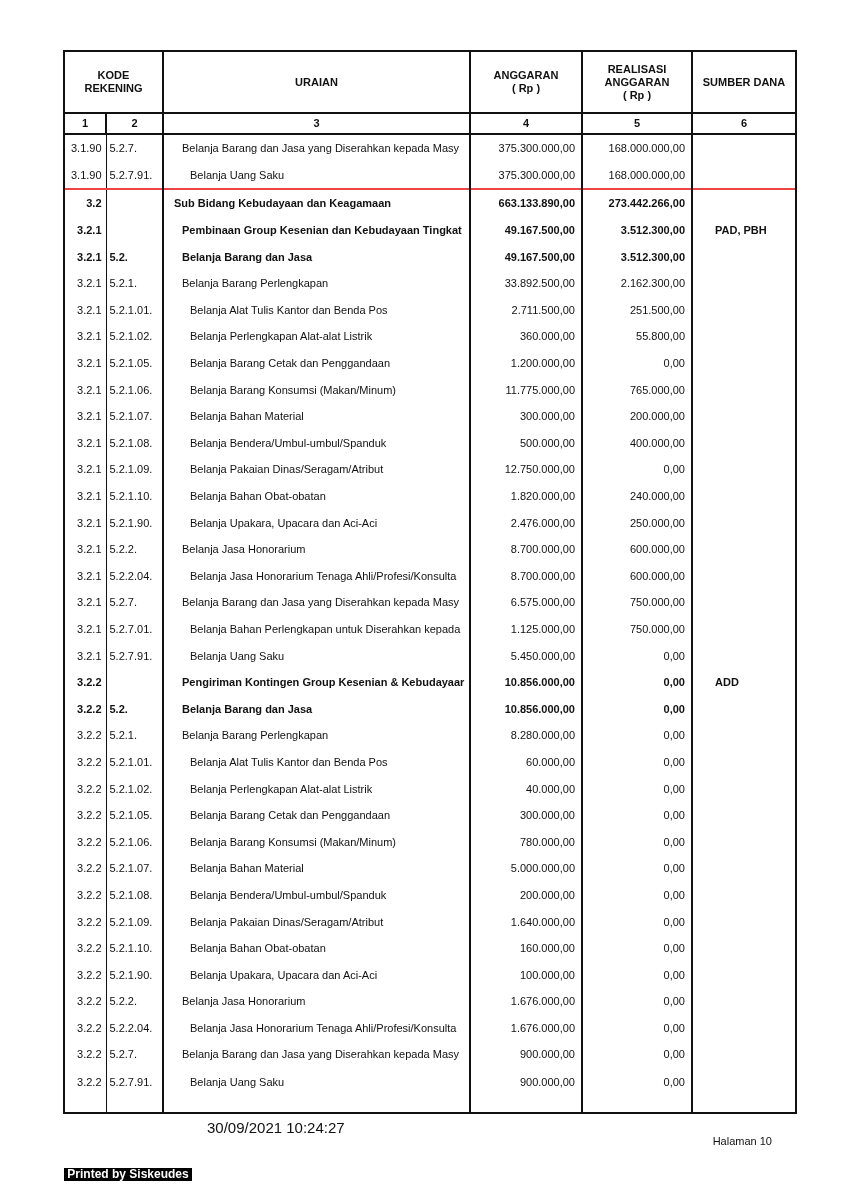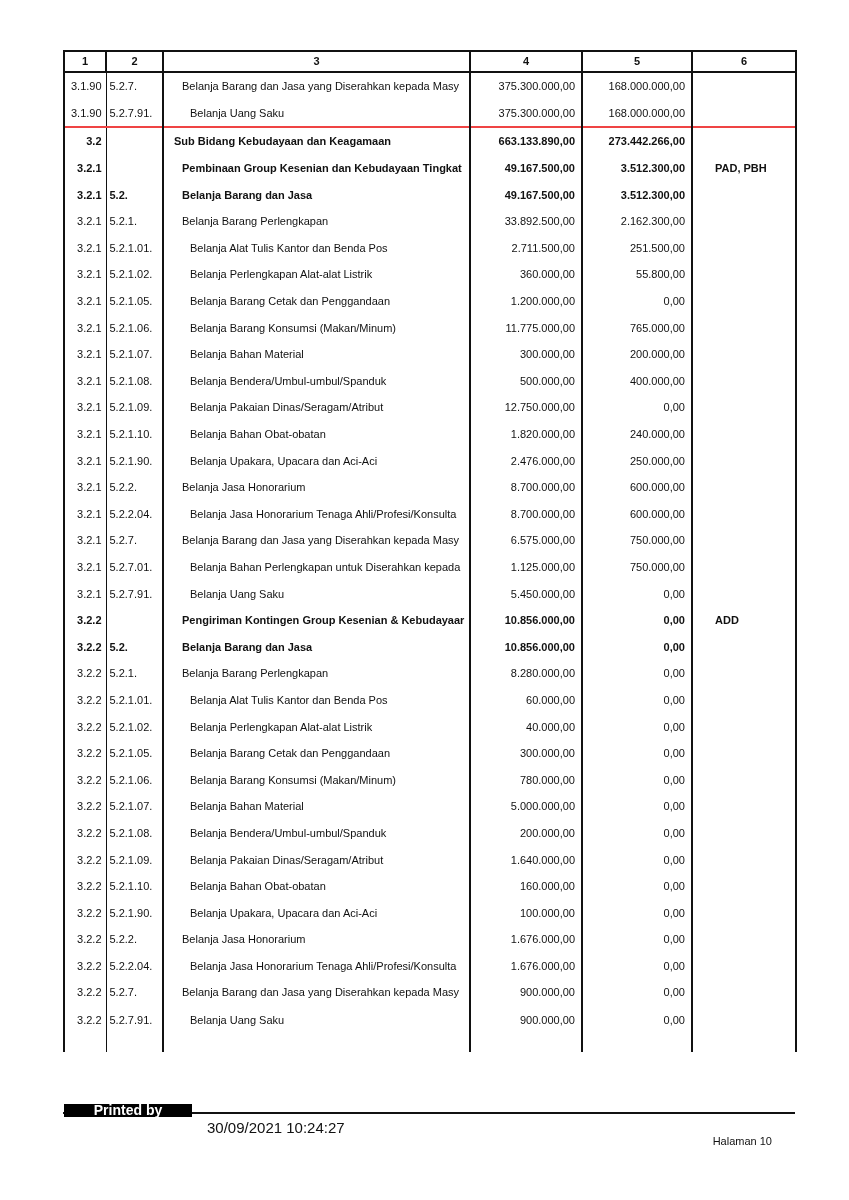--- a/index.html
+++ b/index.html
@@ -22,38 +22,52 @@
   tbody td.c5.num { }
   tbody td.src { padding-left: 22px; font-weight: bold; margin-top: 31px; }
   tr.bold td { font-weight: bold; }
   tr.sep td { border-top: 2px solid #ef4444; }
   .ind1 { padding-left: 10px !important; }
   .ind2 { padding-left: 18px !important; margin-top: 40px; }
   .ind3 { padding-left: 26px !important; }
   tbody tr.last td { height: 28px; }
   tbody tr.tail td { height: 18px; }
   .footer-line { position: absolute; left: 63px; top: 1112px; width: 732px; height: 0; border-top: 2px solid #111; }
-  .printed { position: absolute; left: 64px; top: 1104px; width: 128px; height: 13px; background: #000; color: #fff; font-weight: bold; font-size: 14px; line-height: 13px; text-align: center; }
+  .printed { position: absolute; left: 64px; top: 1168px; width: 128px; height: 13px; background: #000; color: #fff; font-weight: bold; font-size: 12px; line-height: 13px; text-align: center; }
   .printed-date { position: absolute; left: 207px; top: 1119px; font-size: 15px; color: #111; }
   .page-num { position: absolute; right: 77px; top: 1123px; font-size: 11px; color: #111; margin-top: 12px; }
 </style>
 </head>
 <body>
 
 <div class="page">
   <table class="report">
     <colgroup>
       <col class="c1">
         <col class="c2">
         <col class="c3">
         <col class="c4">
         <col class="c5">
         <col class="c6">
     </colgroup>
     <thead>
+      <tr class="hdr">
+        <th colspan="2"><span style="display:inline-block;width:60px;">KODE REKENING</span></th>
+        <th>URAIAN</th>
+        <th>
+          <div>ANGGARAN</div>
+          <div>( Rp )</div>
+        </th>
+        <th>
+          <div>REALISASI</div>
+          <div>ANGGARAN</div>
+          <div>( Rp )</div>
+        </th>
+        <th>SUMBER DANA</th>
+      </tr>
       <tr class="nums">
         <th>1</th>
         <th>2</th>
         <th>3</th>
         <th>4</th>
         <th>5</th>
         <th>6</th>
       </tr>
     </thead>
     <tbody id="table-body">

